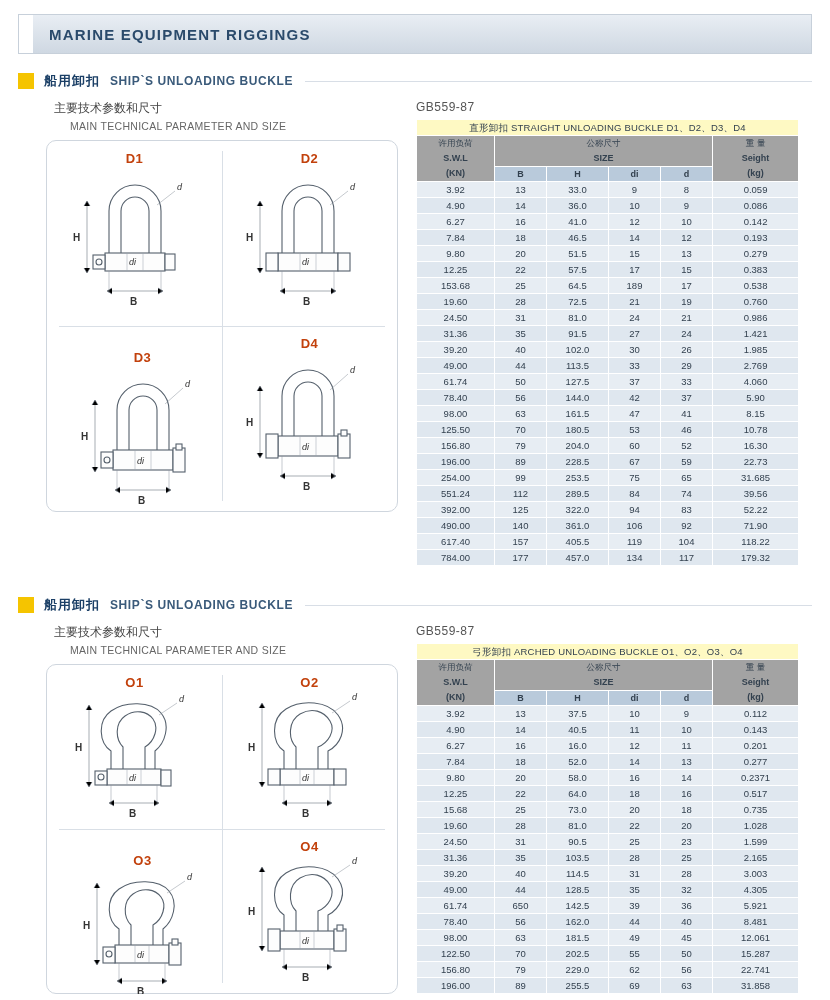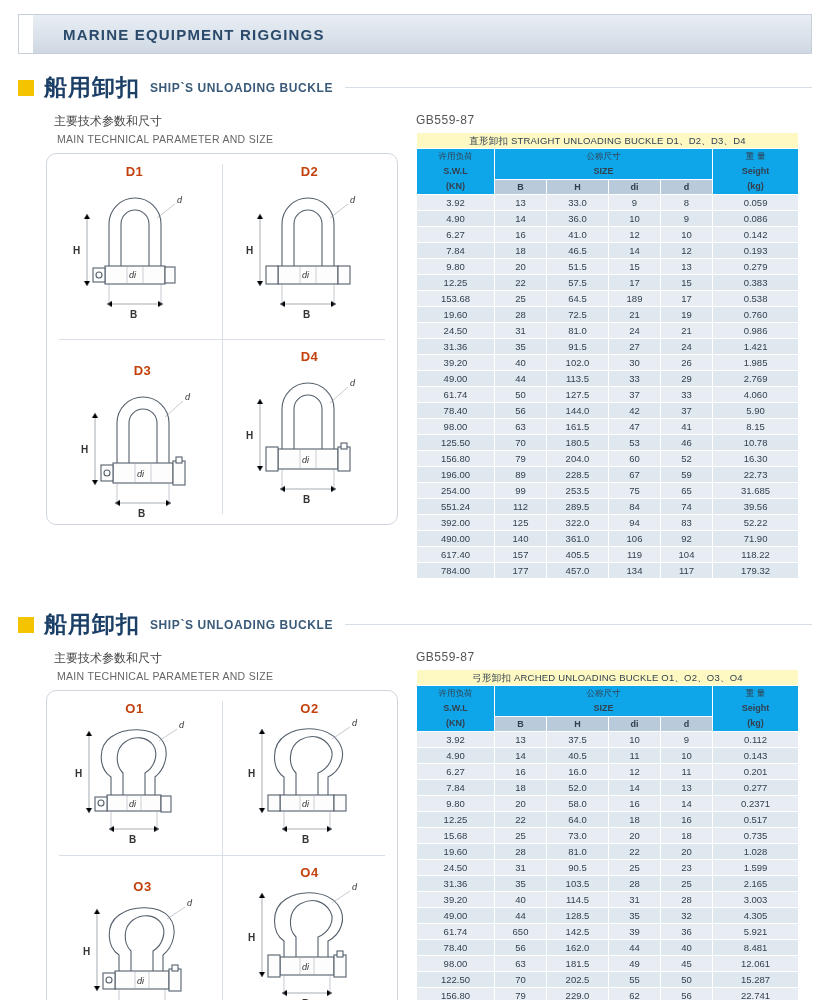--- a/index.html
+++ b/index.html
@@ -31,21 +31,20 @@
     background: #ffffff;
   }
   .banner-cn {
     font-family: "DejaVu Sans", sans-serif;
     font-size: 21px;
     font-weight: bold;
     color: #1b3f66;
     letter-spacing: 1px;
   }
   .banner-en {
-    margin-left: 14px;
     font-size: 15px;
     font-weight: bold;
     color: #2a4a6b;
     letter-spacing: 1.2px;
     font-variant: small-caps;
   }
 
   
   .section-head {
     display: flex;
@@ -53,21 +52,21 @@
     margin: 18px 18px 0 18px;
   }
   .marker {
     width: 16px; height: 16px;
     background: #f5c400;
     margin-right: 10px;
     flex: none;
   }
   .sec-cn {
     font-family: "DejaVu Sans", sans-serif;
-    font-size: 23px;
+    font-size: 13px;
     font-weight: bold;
     color: #1b3f66;
     letter-spacing: 1px;
   }
   .sec-en {
     margin-left: 10px;
     font-size: 12px;
     font-weight: bold;
     color: #3a5a7a;
     letter-spacing: .6px;
@@ -91,21 +90,21 @@
 
   .param-cn {
     font-family: "DejaVu Sans", sans-serif;
     font-size: 12px;
     color: #444;
     margin-left: 36px;
   }
   .param-en {
     font-size: 10.5px;
     color: #666;
-    margin: 3px 0 0 39px;
+    margin: 3px 0 0 52px;
     letter-spacing: .3px;
   }
   .std-code {
     font-size: 12px;
     color: #555;
     letter-spacing: .5px;
     margin-bottom: 5px;
   }
 
   
@@ -169,21 +168,21 @@
   .tbl-title td {
     background: #fef9c3;
     color: #ffffff;
     font-size: 9.5px;
     height: 17px;
     line-height: 17px;
     letter-spacing: .2px;
     font-weight: normal;
   }
   .hdr td {
-    background: #0ea5e9;
+    background: #a3a3a3;
     color: #2b4258;
     font-weight: bold;
     font-size: 9px;
     line-height: 1.15;
   }
   .hdr td.sub { background: #b9cadb; height: 14px; line-height: 14px; }
   .hdr .cnline { display:block; font-family:"DejaVu Sans", sans-serif; font-size:8.5px; font-weight:normal;}
   tbody tr td { background: #e7edf3; }
   tbody tr:nth-child(even) td { background: #dfe7ef; }
 

